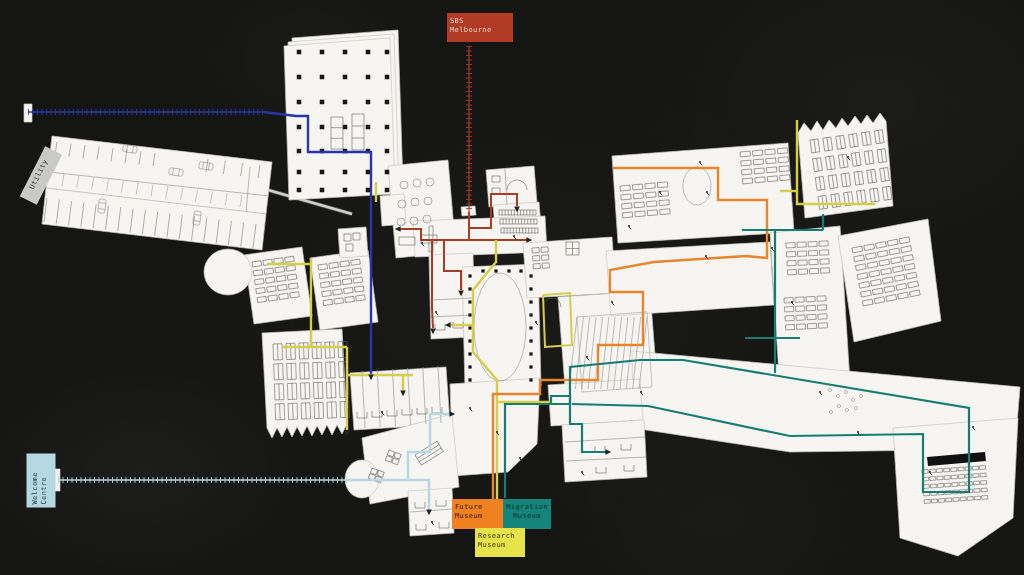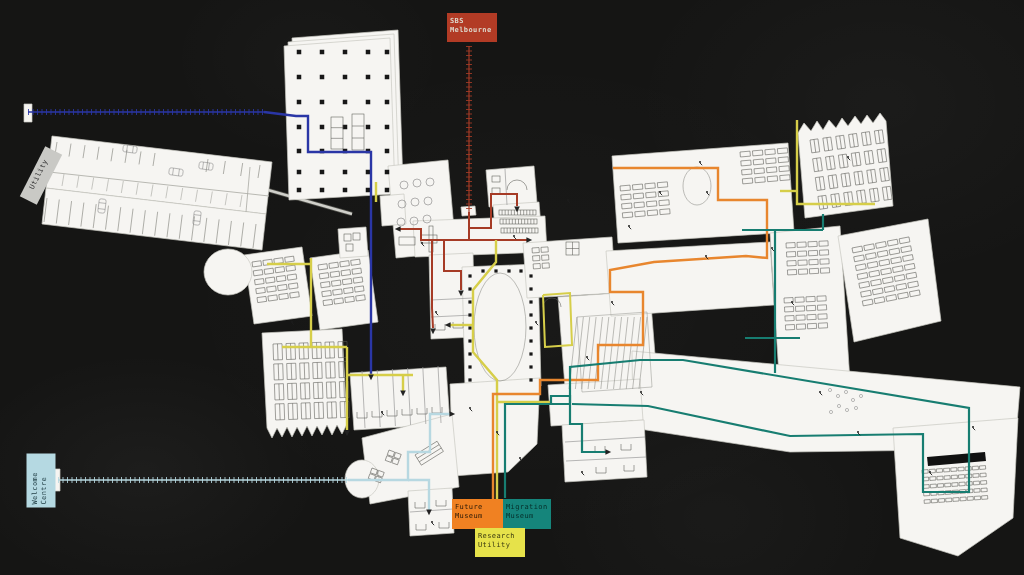--- a/index.html
+++ b/index.html
@@ -11,25 +11,25 @@
       radial-gradient(ellipse 200px 150px at 30% 10%, rgba(255,255,255,0.02), transparent 70%),
       radial-gradient(ellipse 260px 200px at 70% 90%, rgba(255,255,255,0.025), transparent 70%),
       #151514;
     font-family:"DejaVu Sans Mono", monospace;}
   #site{position:absolute;left:0;top:0;}
   .bld{fill:#f6f5f2;stroke:#c9c9c2;stroke-width:0.7;}
   .d{stroke:#5a5a55;stroke-width:0.55;fill:none;}
   .lbl{position:absolute;font:7px/1.35 "DejaVu Sans Mono",monospace;letter-spacing:0.4px;
        padding:4px 3px;box-sizing:border-box;white-space:pre-line;z-index:5;}
   .lbl.vert{transform:rotate(-90deg);}
-  #lbl-sbs{left:447px;top:13px;width:50px;height:29px;font-weight:bold;}
+  #lbl-sbs{left:447px;top:13px;width:66px;height:29px;}
   #lbl-utility{left:13px;top:166px;width:56px;height:19px;transform:rotate(-63deg);text-align:center;padding:3px 2px;}
   #lbl-welcome{left:14px;top:466px;width:54px;height:29px;}
   #lbl-future{left:452px;top:499px;width:58px;height:30px;}
-  #lbl-migration{left:503px;top:499px;width:48px;height:30px;}
+  #lbl-migration{left:503px;top:499px;width:48px;height:30px;text-align:center;}
   #lbl-research{left:475px;top:528px;width:50px;height:29px;}
 </style>
 </head>
 <body>
 
 <div id="stage">
   <svg id="site" width="1024" height="575" viewBox="0 0 1024 575">
       <polyline points="268,190 352,214" fill="none" stroke="#50504b" stroke-width="4"></polyline>
       <polyline points="268,190 352,214" fill="none" stroke="#d0d0ca" stroke-width="2.5"></polyline>
       <polygon points="292,38 398,30 403,186 297,192" class="bld"></polygon>
@@ -889,14 +889,14 @@
   <div class="lbl" id="lbl-sbs" style="background: rgb(178, 59, 37); color: rgb(222, 216, 204);">SBS
 Melbourne</div>
   <div class="lbl" id="lbl-utility" style="background: rgb(201, 201, 197); color: rgb(44, 44, 44);">Utility</div>
   <div class="lbl vert" id="lbl-welcome" style="background: rgb(181, 217, 226); color: rgb(29, 58, 64);">Welcome
 Centre</div>
   <div class="lbl" id="lbl-future" style="background: rgb(240, 129, 34); color: rgb(42, 26, 8);">Future
 Museum</div>
   <div class="lbl" id="lbl-migration" style="background: rgb(21, 133, 123); color: rgb(6, 46, 42);">Migration
 Museum</div>
   <div class="lbl" id="lbl-research" style="background: rgb(230, 226, 74); color: rgb(58, 58, 16);">Research
-Utility</div>
+Museum</div>
 </div>
 
 </body></html>

